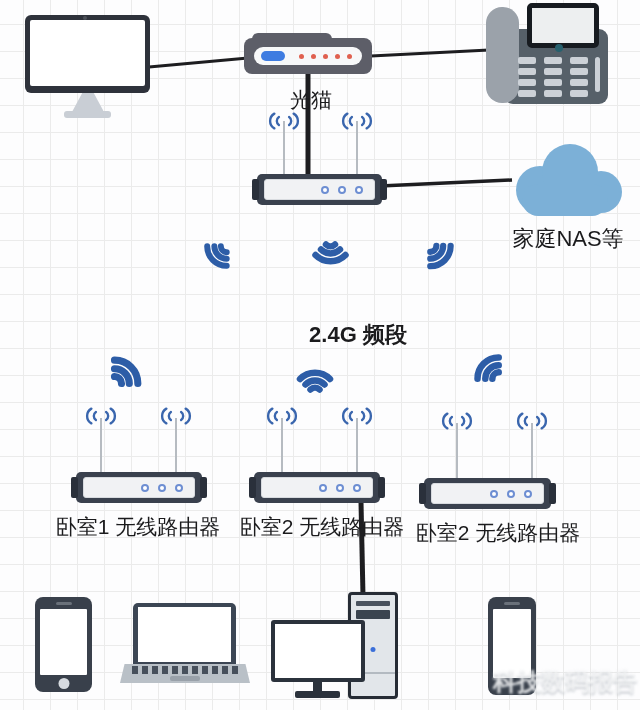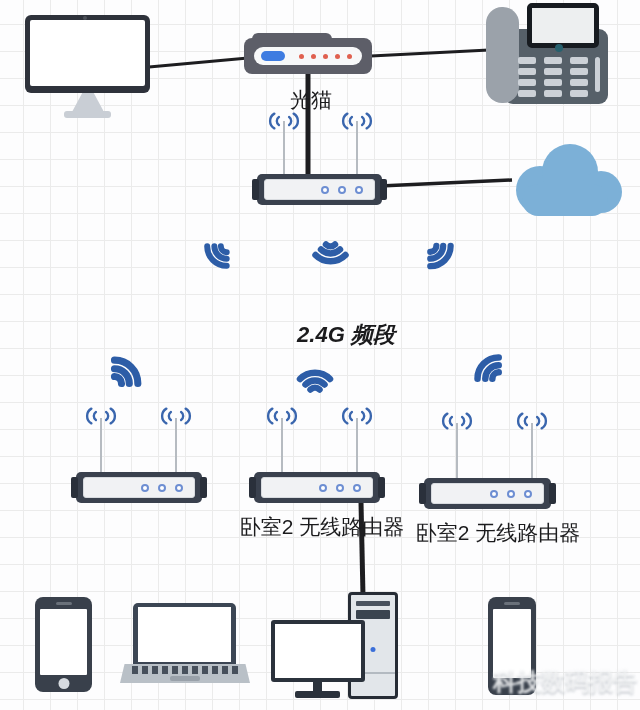--- a/index.html
+++ b/index.html
@@ -173,32 +173,33 @@
   </div>
 
   <svg class="abs cloud" width="124" height="82" viewBox="0 0 124 82">
     <g fill="#7cb0d7">
       <circle cx="38" cy="52" r="24"></circle>
       <circle cx="68" cy="34" r="28"></circle>
       <circle cx="99" cy="54" r="21"></circle>
       <rect x="20" y="46" width="86" height="32" rx="16"></rect>
     </g>
   </svg>
+  <div class="lbl" style="left:498px;top:224px;width:140px;font-size:22px;">家庭NAS等</div>
 
   <svg class="wifi-icon" style="left:192px;top:235px;width:46px;height:46px;transform:rotate(225deg);">
       <use href="#wifi"></use>
     </svg>
   <svg class="wifi-icon" style="left:304px;top:233px;width:53px;height:50px;transform:rotate(180deg);">
       <use href="#wifi"></use>
     </svg>
   <svg class="wifi-icon" style="left:418px;top:234px;width:49px;height:48px;transform:rotate(135deg);">
       <use href="#wifi"></use>
     </svg>
 
-  <div class="lbl bold" style="left:278px;top:320px;width:136px;font-style:italic;">2.4G 频段</div>
+  <div class="lbl bold" style="left:290px;top:320px;width:136px;">2.4G 频段</div>
 
   <svg class="wifi-icon" style="left:101px;top:342px;width:55px;height:55px;transform:rotate(45deg);">
       <use href="#wifi"></use>
     </svg>
   <svg class="wifi-icon" style="left:289px;top:351px;width:52px;height:50px;">
       <use href="#wifi"></use>
     </svg>
   <svg class="wifi-icon" style="left:461px;top:341px;width:50px;height:50px;transform:rotate(-45deg);">
       <use href="#wifi"></use>
     </svg>
@@ -213,20 +214,21 @@
   <div class="ant-line" style="left:175px;top:418px;height:55px;"></div>
   <div class="router" style="left:76px;top:472px;width:126px;height:31px;">
     <div class="strip">
       <div class="leds">
           <span></span>
           <span></span>
           <span></span>
         </div>
     </div>
   </div>
+  <div class="lbl" style="left:44px;top:513px;width:188px;">卧室1 无线路由器</div>
 
   <svg class="ant-sig" style="left:265px;top:406px;">
       <use href="#antsig"></use>
     </svg>
   <svg class="ant-sig" style="left:340px;top:406px;">
       <use href="#antsig"></use>
     </svg>
   <div class="ant-line" style="left:281px;top:418px;height:55px;"></div>
   <div class="ant-line" style="left:356px;top:418px;height:55px;"></div>
   <div class="router" style="left:254px;top:472px;width:126px;height:31px;">

